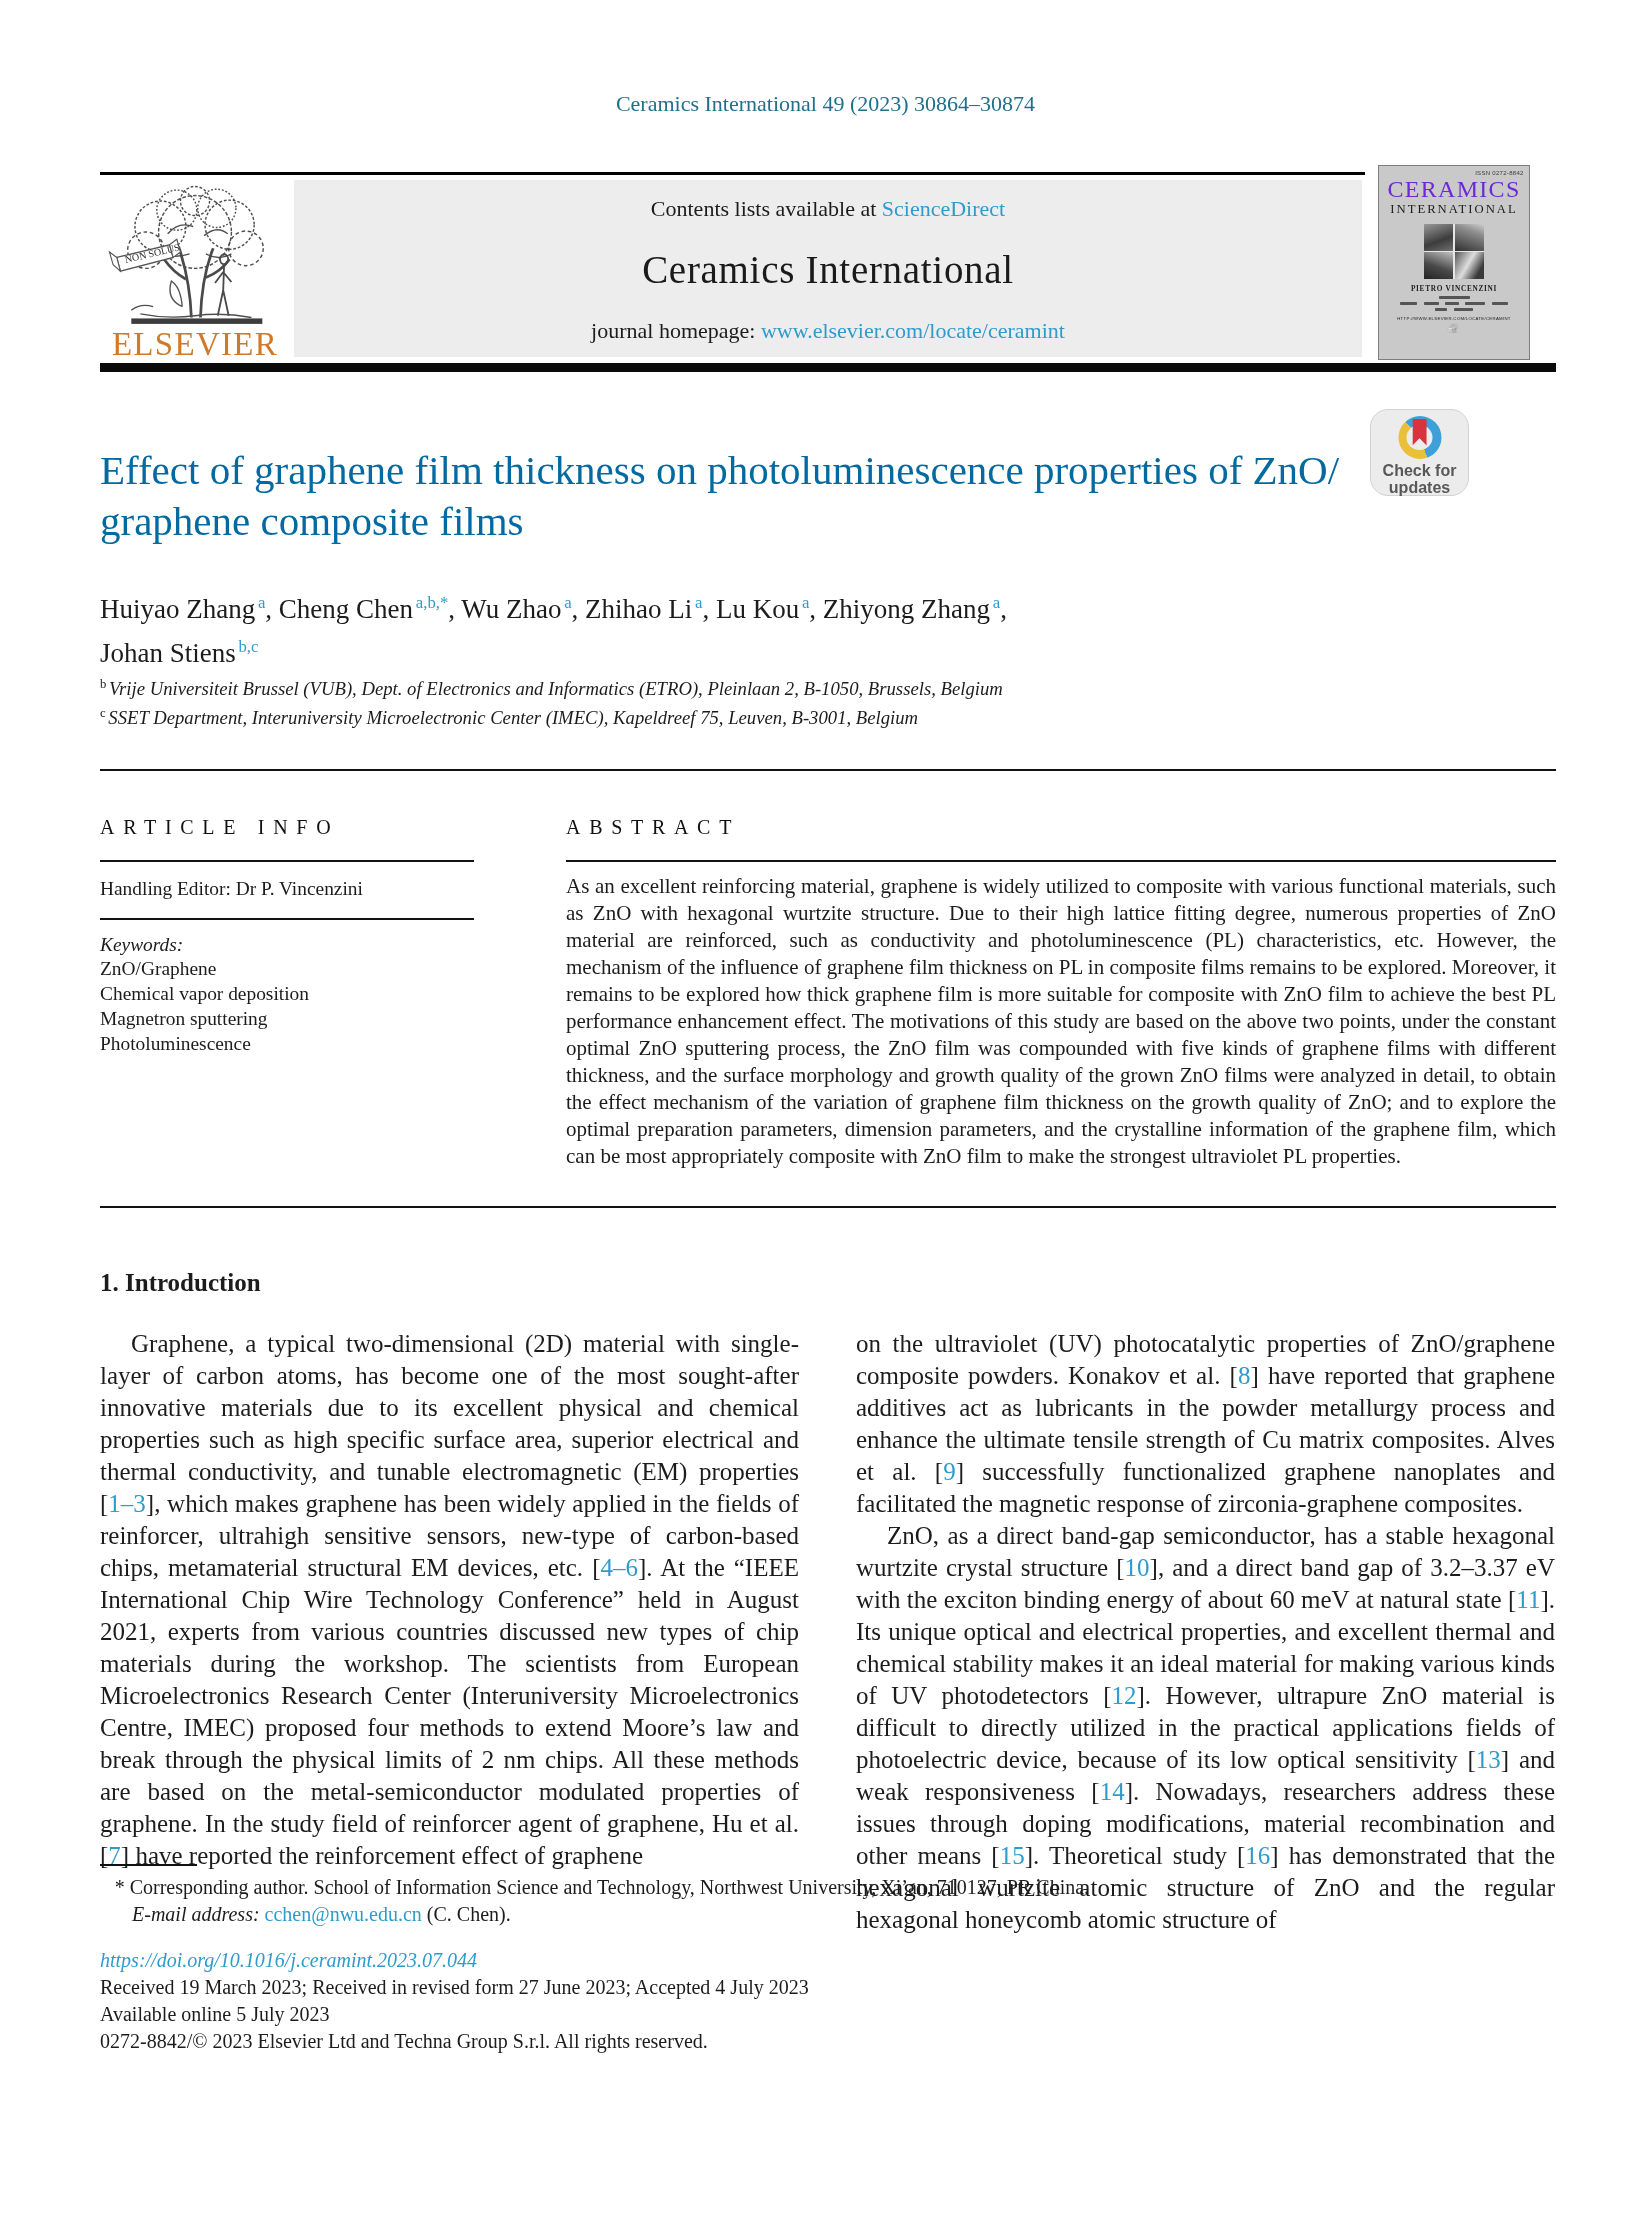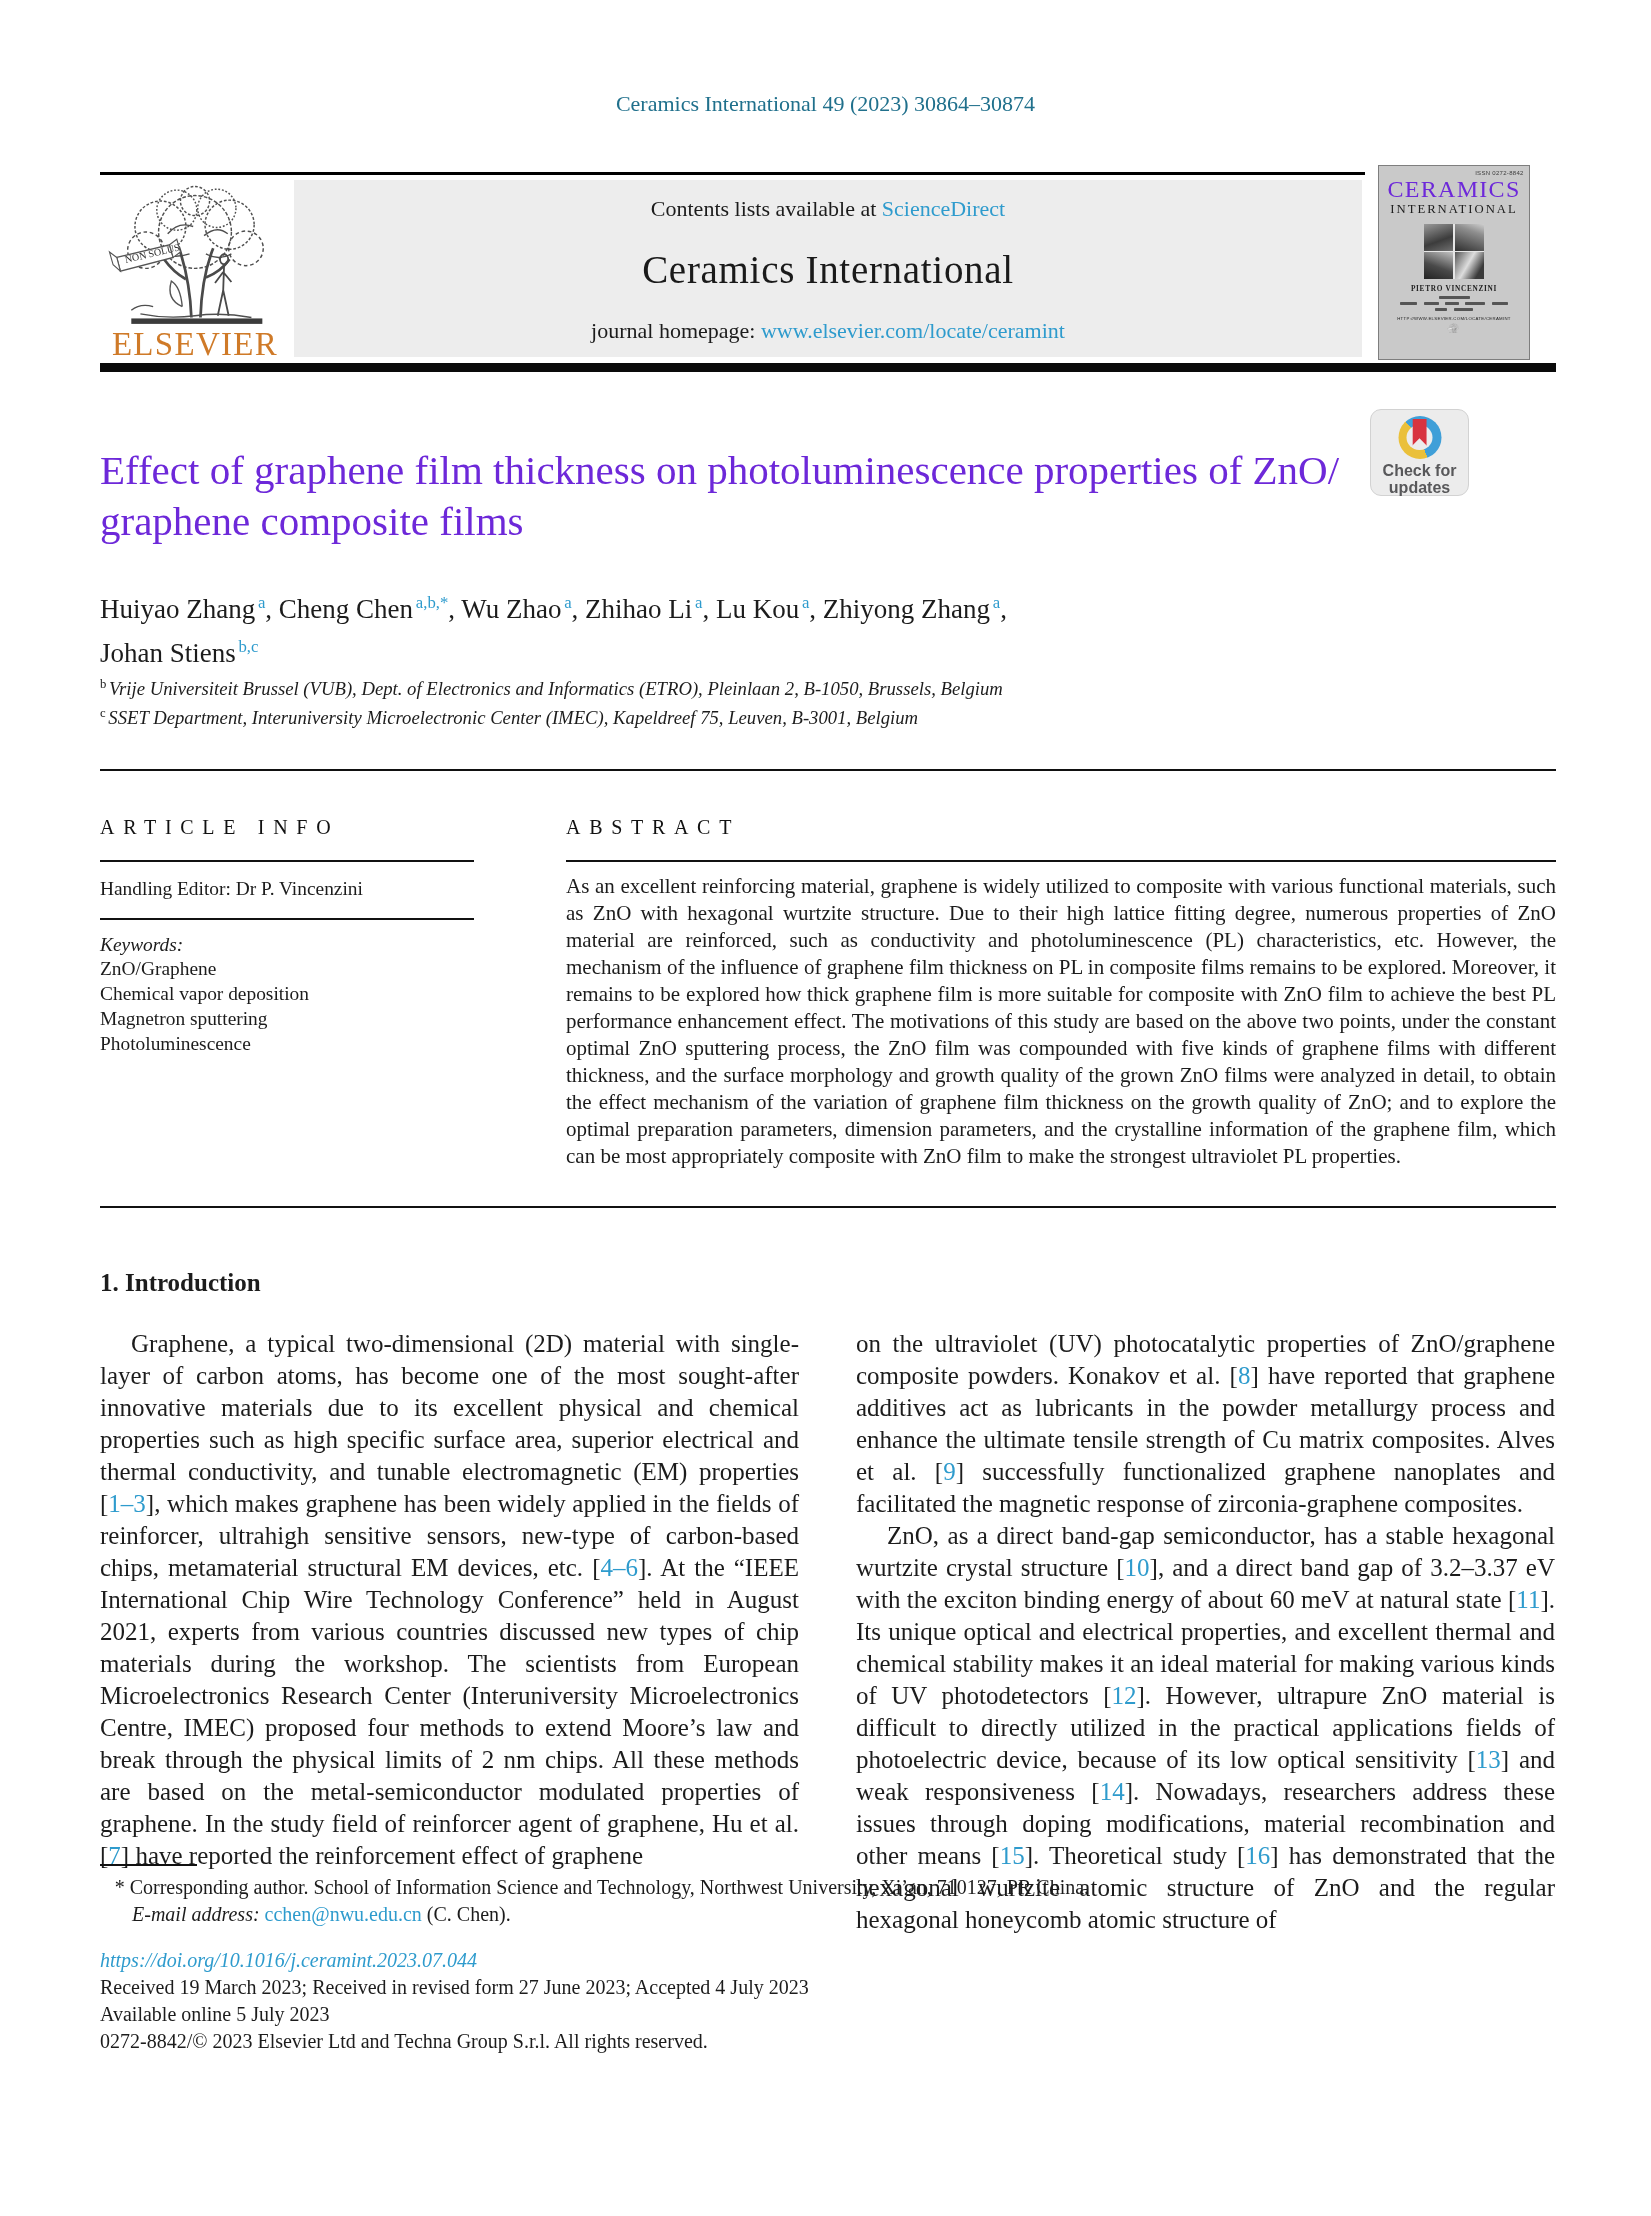--- a/index.html
+++ b/index.html
@@ -51,34 +51,34 @@
   .cover-editor{font-family:Liberation Serif, serif;font-weight:bold;font-size:7.3px;
         letter-spacing:0.7px;color:#222;}
   .bar-row{display:flex;justify-content:center;gap:6.7px;margin-top:3.3px;}
   .bar{height:2.7px;background:#555;border-radius:0.7px;}
   .cover-url{font-family:"Liberation Sans",sans-serif;font-size:4.3px;letter-spacing:0.3px;
         color:#222;margin-top:4.7px;}
   .cover-minitree{margin-top:2px;}
 
   
   .badge{position:absolute;left:1370px;top:409px;width:99px;height:87px;background:#ececec;
-        border:0.7px solid #d2d2d2;border-radius:11px;cursor:pointer;}
+        border:0.7px solid #d2d2d2;border-radius:18px;cursor:pointer;}
   .badge-ring{position:absolute;left:50%;top:6px;transform:translateX(-50%);
         width:43px;height:43px;border-radius:50%;
         background:conic-gradient(var(--badge_blue) 0 160deg,var(--badge_yellow) 160deg 318deg,var(--badge_blue) 318deg 360deg);}
   .badge-ring-hole{position:absolute;inset:8.7px;border-radius:50%;background:#ececec;}
   .badge-bookmark{position:absolute;left:50%;top:8.7px;transform:translateX(-50%);
         width:14.7px;height:27px;background:var(--badge_red);
         clip-path:polygon(0 0,100% 0,100% 100%,50% 72%,0 100%);}
   .badge-text{position:absolute;top:52px;width:100%;text-align:center;
         font-family:"Liberation Sans",sans-serif;font-weight:bold;font-size:16px;
         line-height:17.4px;color:#58585a;}
 
   
-  .title{position:absolute;left:100px;top:445px;width:1309px;font-size:41px;line-height:51px;color:#6d28d9;}
+  .title{position:absolute;left:100px;top:445px;width:1309px;font-size:41px;line-height:51px;color:#0369a1;}
   .authors{position:absolute;left:100px;top:584px;width:1456px;font-size:27px;line-height:38px;}
   .sup{color:var(--link_blue);vertical-align:super;font-size:0.62em;margin-left:2.7px;}
   .asup{vertical-align:super;font-size:0.68em;font-style:normal;margin-right:2.7px;}
   .it{font-style:italic;}
 
   .affiliations{position:absolute;left:100px;top:672px;width:1456px;font-size:18.7px;line-height:25px;}
 
   .rule-a{position:absolute;top:769px;left:100px;width:1456px;height:2px;background:#111;}
   .rule-b{position:absolute;top:1206px;left:100px;width:1456px;height:2px;background:#111;}
 

